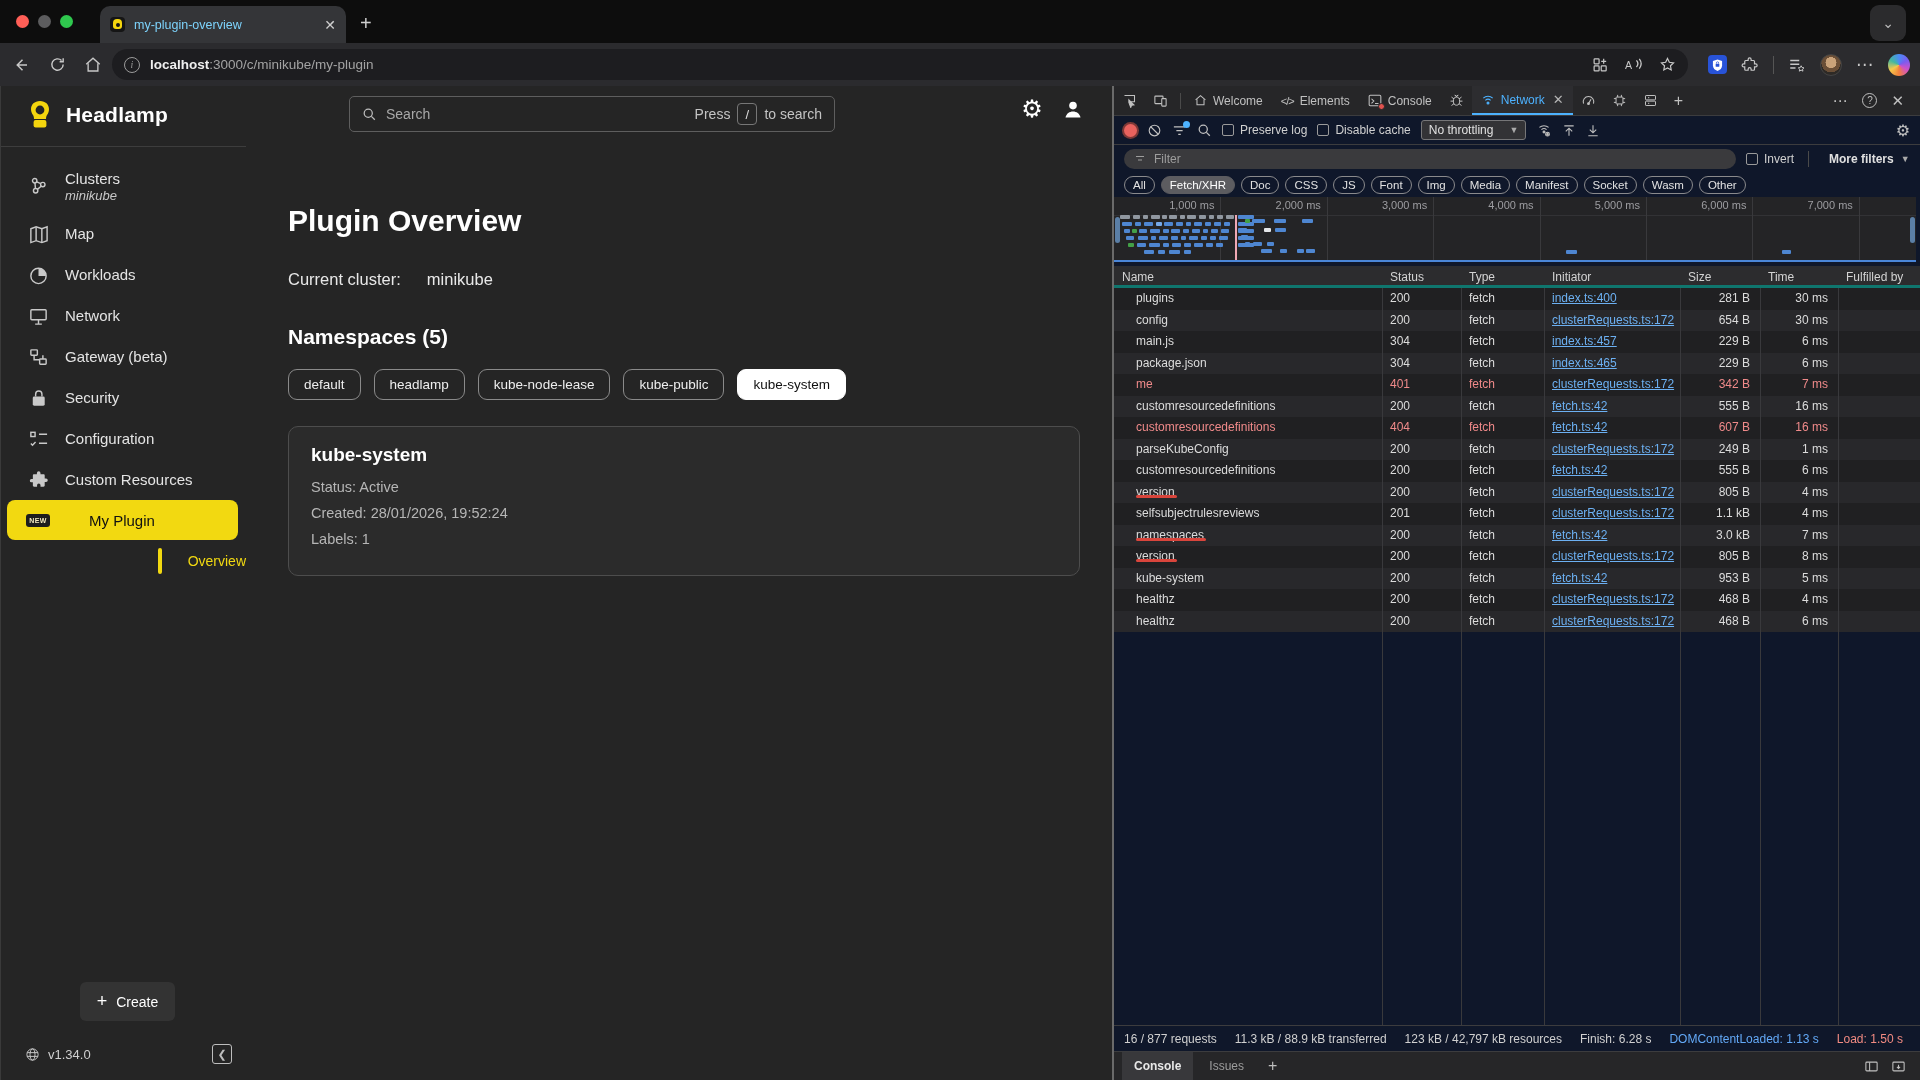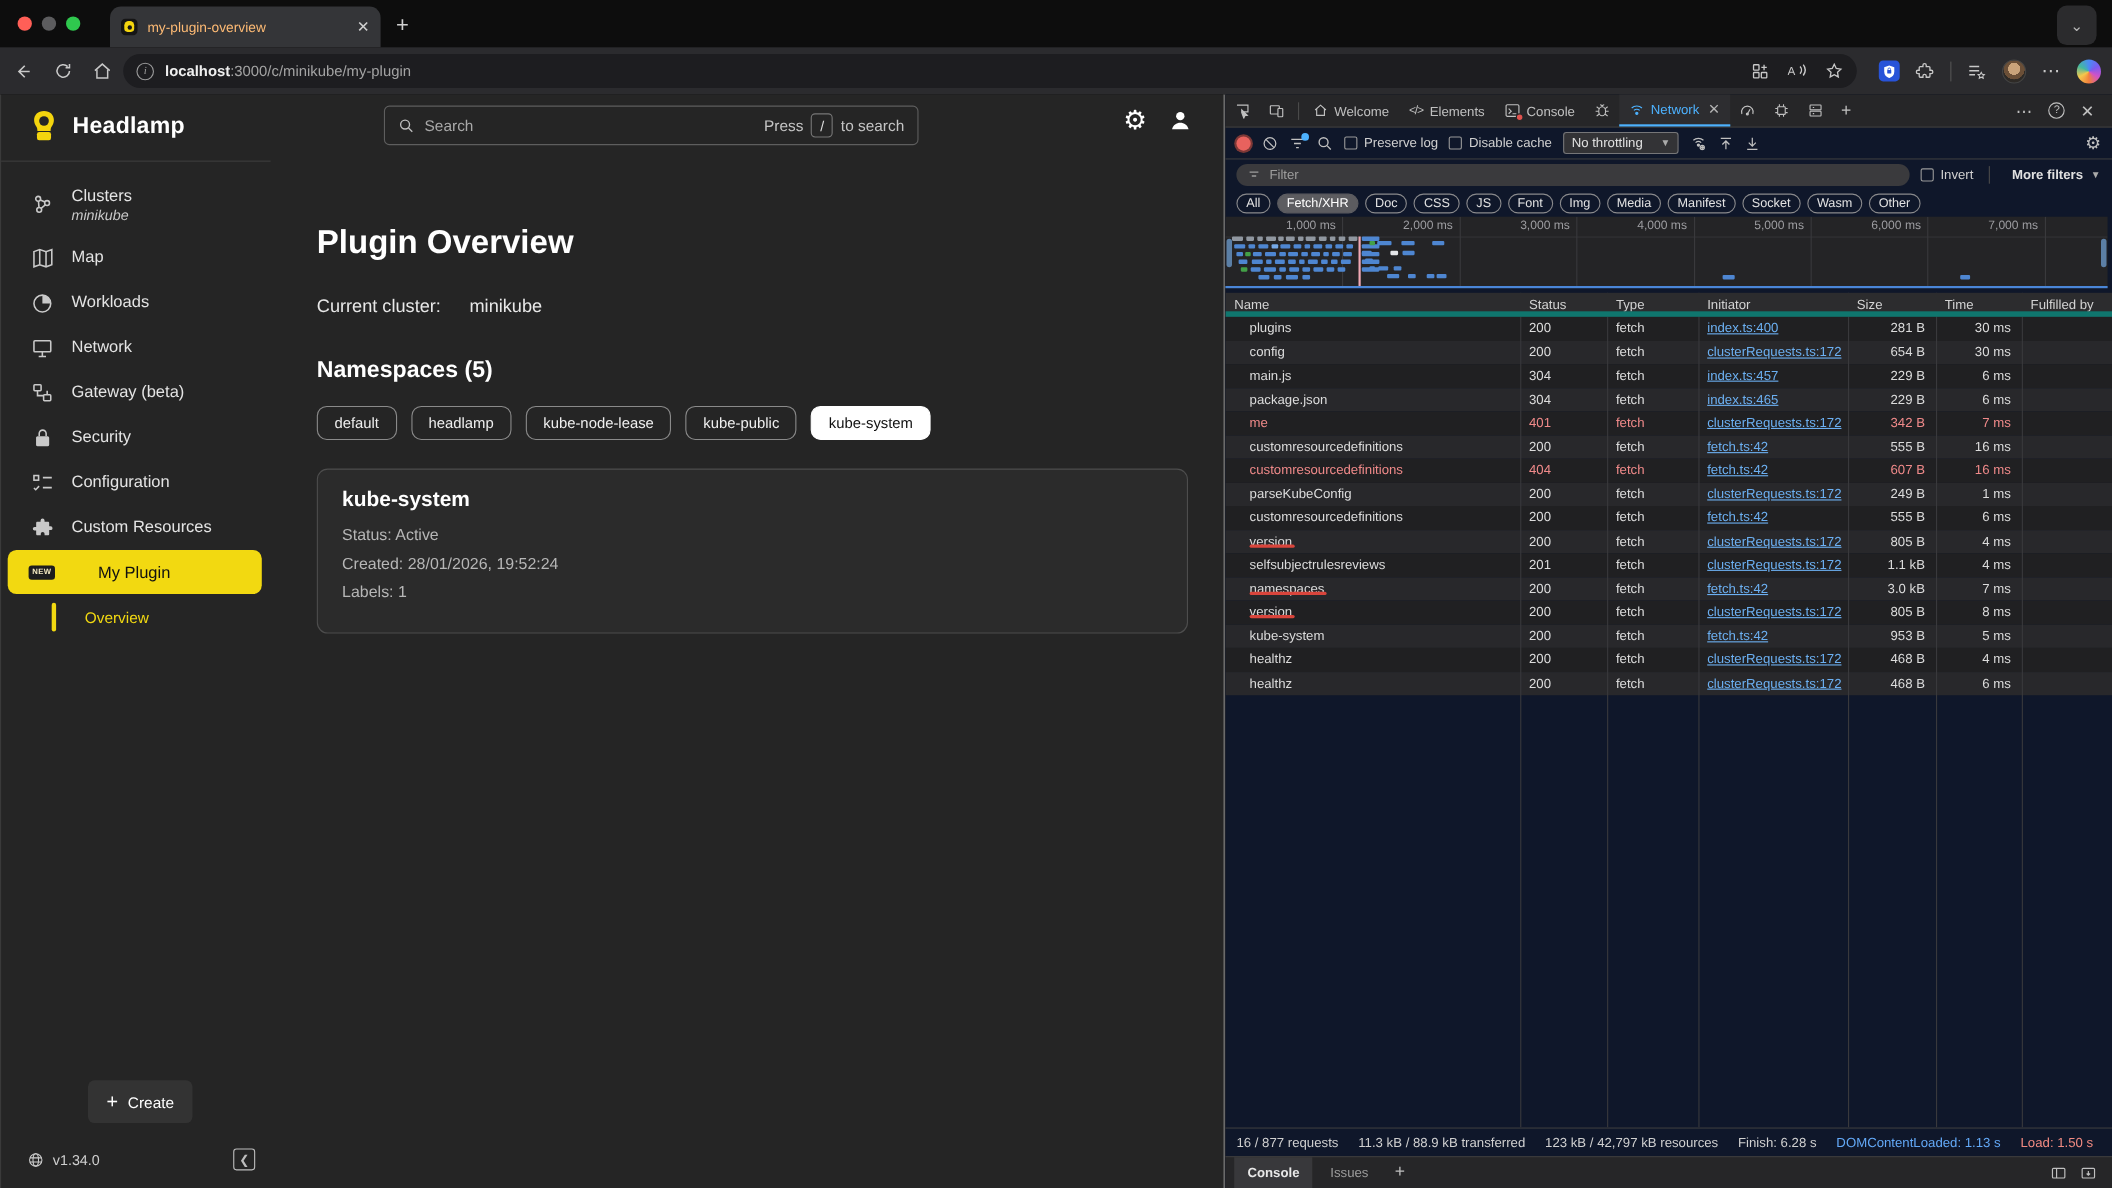--- a/index.html
+++ b/index.html
@@ -8,21 +8,21 @@
 
   
   .tabstrip { position:absolute; top:0; left:0; right:0; height:43px; background:#0d0d0d; }
   .lights { position:absolute; left:16px; top:15px; display:flex; gap:9px; }
   .light { width:13px; height:13px; border-radius:50%; }
   .l-red{background:#ff5f57;} .l-gray{background:#5c5c5e;} .l-green{background:#2fc84e;}
   .btab { position:absolute; left:100px; top:6px; width:246px; height:37px; background:#343538; border-radius:10px 10px 0 0; display:flex; align-items:center; padding:0 10px; gap:9px; }
   .favicon { width:15px; height:15px; border-radius:4px; background:#151515; position:relative; flex:none;}
   .favicon::after{content:''; position:absolute; left:3px; top:2px; width:9px; height:10px; background:#f4d50e; border-radius:4px 4px 3px 3px;}
   .favicon::before{content:''; position:absolute; left:6px; top:6px; width:4px; height:4px; background:#151515; border-radius:50%; z-index:2;}
-  .btab-title { color:#fdba74; font-size:12.5px; flex:1; white-space:nowrap; overflow:hidden; }
+  .btab-title { color:#7dd3fc; font-size:12.5px; flex:1; white-space:nowrap; overflow:hidden; }
   .btab-close { color:#cfcfcf; font-size:14px; cursor:default; }
   .newtab { position:absolute; left:360px; top:12px; color:#cfcfcf; font-size:20px; font-weight:300; }
   .tabmenu-btn { position:absolute; right:14px; top:5px; width:36px; height:36px; border-radius:9px; background:#2b2b2d; color:#b9b9b9; display:flex; align-items:center; justify-content:center; font-size:14px; }
   .toolbar { position:absolute; top:43px; left:0; right:0; height:43px; background:#2b2b2e; display:flex; align-items:center; }
   .nav-ic { width:30px; height:30px; display:flex; align-items:center; justify-content:center; color:#c8c8c8; margin-left:6px; }
   .urlbar { position:absolute; left:112px; top:6px; width:1576px; height:31px; background:#1d1d20; border-radius:16px; display:flex; align-items:center; padding:0 12px; }
   .url-info { width:16px; height:16px; border:1.3px solid #9a9a9a; border-radius:50%; color:#9a9a9a; font-size:10px; display:flex; align-items:center; justify-content:center; font-family:"Liberation Serif",serif; font-style:italic; flex:none;}
   .url-text { margin-left:10px; font-size:13.5px; color:#a3a3a3; white-space:nowrap; }
   .url-text b { color:#efefef; font-weight:700; }
   .url-right { margin-left:auto; display:flex; align-items:center; gap:16px; }
@@ -51,21 +51,21 @@
   .hl-user { position:absolute; left:1060px; top:12px; }
 
   
   .hl-sidebar { position:absolute; top:60px; left:0; bottom:0; width:245px; border-top:1px solid #3d3d3d; }
   .sb-item { display:flex; align-items:center; gap:16px; height:41px; padding-left:26px; color:#e4e4e4; font-size:15px; }
   .sb-item .ic { width:22px; height:22px; flex:none; display:flex; align-items:center; justify-content:center; }
   .sb-item.two { height:54px; }
   .sb-text .sub { display:block; font-style:italic; font-size:13px; color:#c9c9c9; margin-top:1px; }
   .sb-item.active { background:#f2d911; color:#111; border-radius:8px; margin:0 8px 0 6px; padding-left:20px; height:40px; font-weight:500;gap:40px; }
   .new-badge { background:#1d1d1d; color:#f3e9c0; font-size:7px; font-weight:700; border-radius:3px; padding:3px 3px; letter-spacing:.4px; }
-  .sb-sub { display:flex; align-items:center; gap:26px; margin:6px 0 0 46px; height:30px; }
+  .sb-sub { display:flex; align-items:center; gap:26px; margin:6px 0 0 46px; height:30px;justify-content:flex-end; }
   .sb-sub .bar { width:4px; height:26px; background:#f2d911; border-radius:2px; }
   .sb-sub .lbl { color:#f2d911; font-size:14px; }
   .hl-create { position:absolute; left:79px; bottom:59px; width:95px; height:39px; background:#333; border-radius:6px; color:#fff; font-size:14px; display:flex; align-items:center; justify-content:center; gap:9px; }
   .hl-create .plus { font-size:18px; font-weight:300; }
   .hl-version { position:absolute; left:24px; bottom:18px; display:flex; align-items:center; gap:8px; color:#cfcfcf; font-size:13px; }
   .collapse-btn { position:absolute; right:14px; bottom:16px; width:20px; height:20px; border:1.5px solid #bdbdbd; border-radius:3px; color:#bdbdbd; font-size:11px; display:flex; align-items:center; justify-content:center; }
 
   
   .hl-main { position:absolute; left:245px; top:60px; right:0; bottom:0; padding:0 0 0 42px; }
   .hl-title { margin-top:58px; color:#fff; font-size:30px; font-weight:700; }
@@ -116,21 +116,21 @@
   .dt-overview { position:absolute; top:111px; left:0; right:4px; height:65px; border-bottom:2px solid #4a86d8; overflow:hidden; background:#242426; }
   .tl-line { position:absolute; top:0; bottom:0; width:1px; background:#39393c; }
   .tl-label { position:absolute; top:2px; width:72px; text-align:right; color:#9d9da1; font-size:11px; }
   .tl-ruler-border { position:absolute; top:18px; left:0; right:0; height:1px; background:#323235; }
   .tl-bar { position:absolute; height:4px; border-radius:1px; }
   .tl-marker { position:absolute; top:18px; bottom:0; width:2px; background:#f0a8b4; }
   .tl-handle { position:absolute; top:20px; width:5px; height:26px; background:#5b7fa6; border-radius:3px; }
 
   .dt-table { position:absolute; top:180px; left:0; right:0; bottom:55px; overflow:hidden; }
   .colsep { position:absolute; top:0; bottom:0; width:1px; background:#39393c; z-index:1; }
-  .dt-thead { position:relative; display:grid; grid-template-columns:268px 79px 83px 136px 80px 78px auto; height:22px; line-height:22px; background:#2c2c2e; border-bottom:5px solid #0f766e; color:#d3d3d3; z-index:2; }
+  .dt-thead { position:relative; display:grid; grid-template-columns:268px 79px 83px 136px 80px 78px auto; height:22px; line-height:22px; background:#2c2c2e; border-bottom:3px solid #0f766e; color:#d3d3d3; z-index:2; }
   .dt-thead div { padding-left:8px; font-size:12px; white-space:nowrap; overflow:hidden; }
   .dt-row { position:relative; display:grid; grid-template-columns:268px 79px 83px 136px 80px 78px auto; height:21.5px; line-height:21.5px; color:#dcdcdc; z-index:0; }
   .dt-row.odd { background:#28282b; }
   .dt-row.even { background:#202022; }
   .dt-row div { padding-left:8px; white-space:nowrap; overflow:hidden; position:relative; z-index:2; }
   .dt-row .c-name { padding-left:22px; }
   .dt-row .c-size, .dt-row .c-time { text-align:right; padding-right:10px; padding-left:0; }
   .dt-row a { color:#6cb0f2; text-decoration:underline; }
   .dt-row.err .c-name, .dt-row.err .c-status, .dt-row.err .c-type, .dt-row.err .c-size, .dt-row.err .c-time { color:#f08a8a; }
   .u-red { position:relative; }

